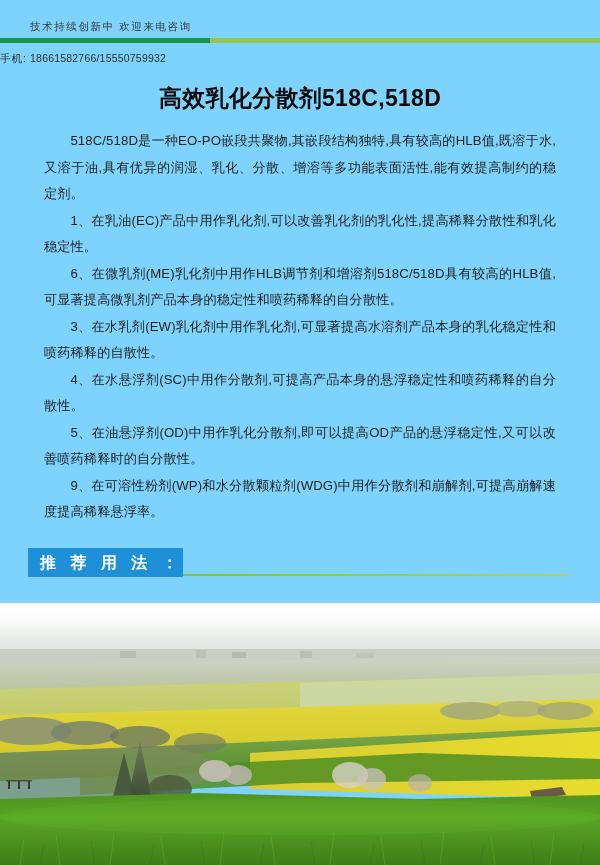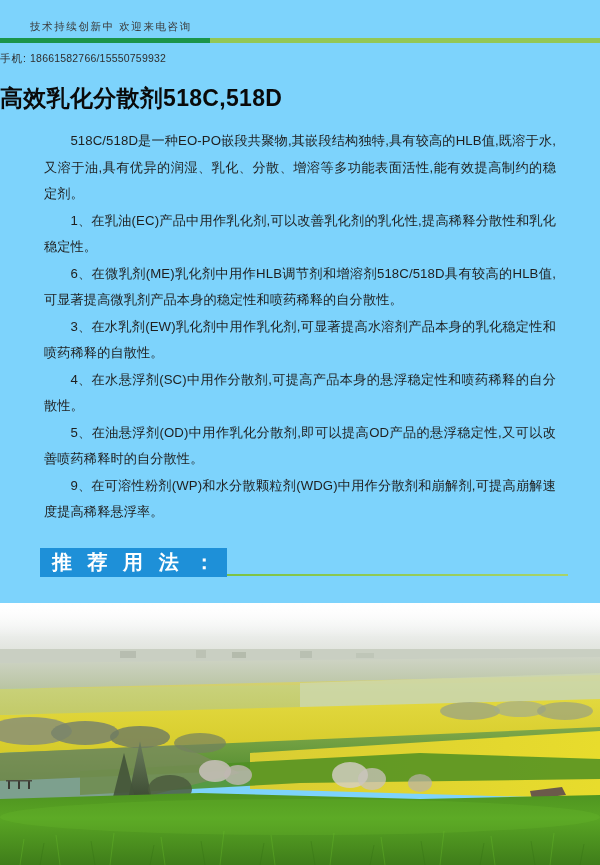--- a/index.html
+++ b/index.html
@@ -47,20 +47,21 @@
     letter-spacing: 0.2px;
     padding-top: 7px;
     padding-left: 30px;
     margin-left: -30px;
     line-height: 16px;
   }
   .header-phone .phone-label { letter-spacing: 1px; }
 
   
   .doc-title {
+    text-align: center;
     font-size: 23px;
     font-weight: bold;
     color: #0a0a0a;
     letter-spacing: 0.3px;
     margin-top: 17px;
   }
 
   
   .body-wrap {
     padding: 0 44px;
@@ -80,27 +81,26 @@
   .section-head {
     display: flex;
     align-items: flex-end;
     margin-top: 22px;
     padding: 0 32px 0 28px;
   }
 
   .section-chip {
     background: #1e90d8;
     color: #ffffff;
-    font-size: 20px;
+    font-size: 16px;
     font-weight: bold;
     letter-spacing: 5px;
-    padding: 5px 8px 5px 12px;
+    padding: 5px 0 5px 12px;
     line-height: 19px;
     white-space: nowrap;
-    margin-left: 12px;
   }
 
   .section-rule {
     flex: 1;
     height: 2px;
     background: linear-gradient(to right, #7cc242, #a8d36a);
     margin-bottom: 1px;
   }
 
   .usage-wrap {

